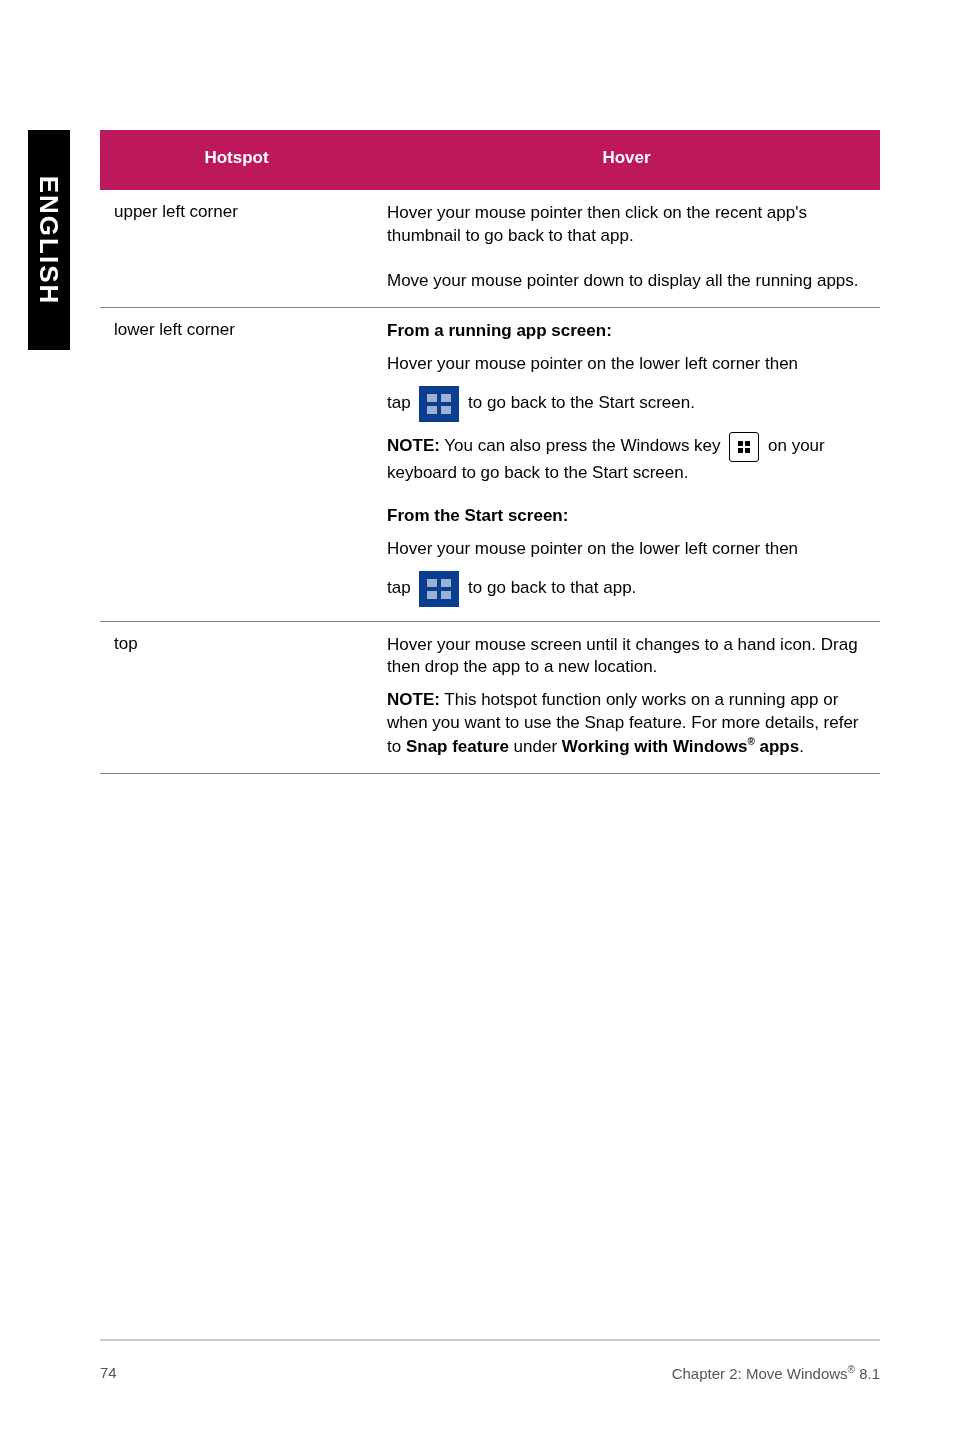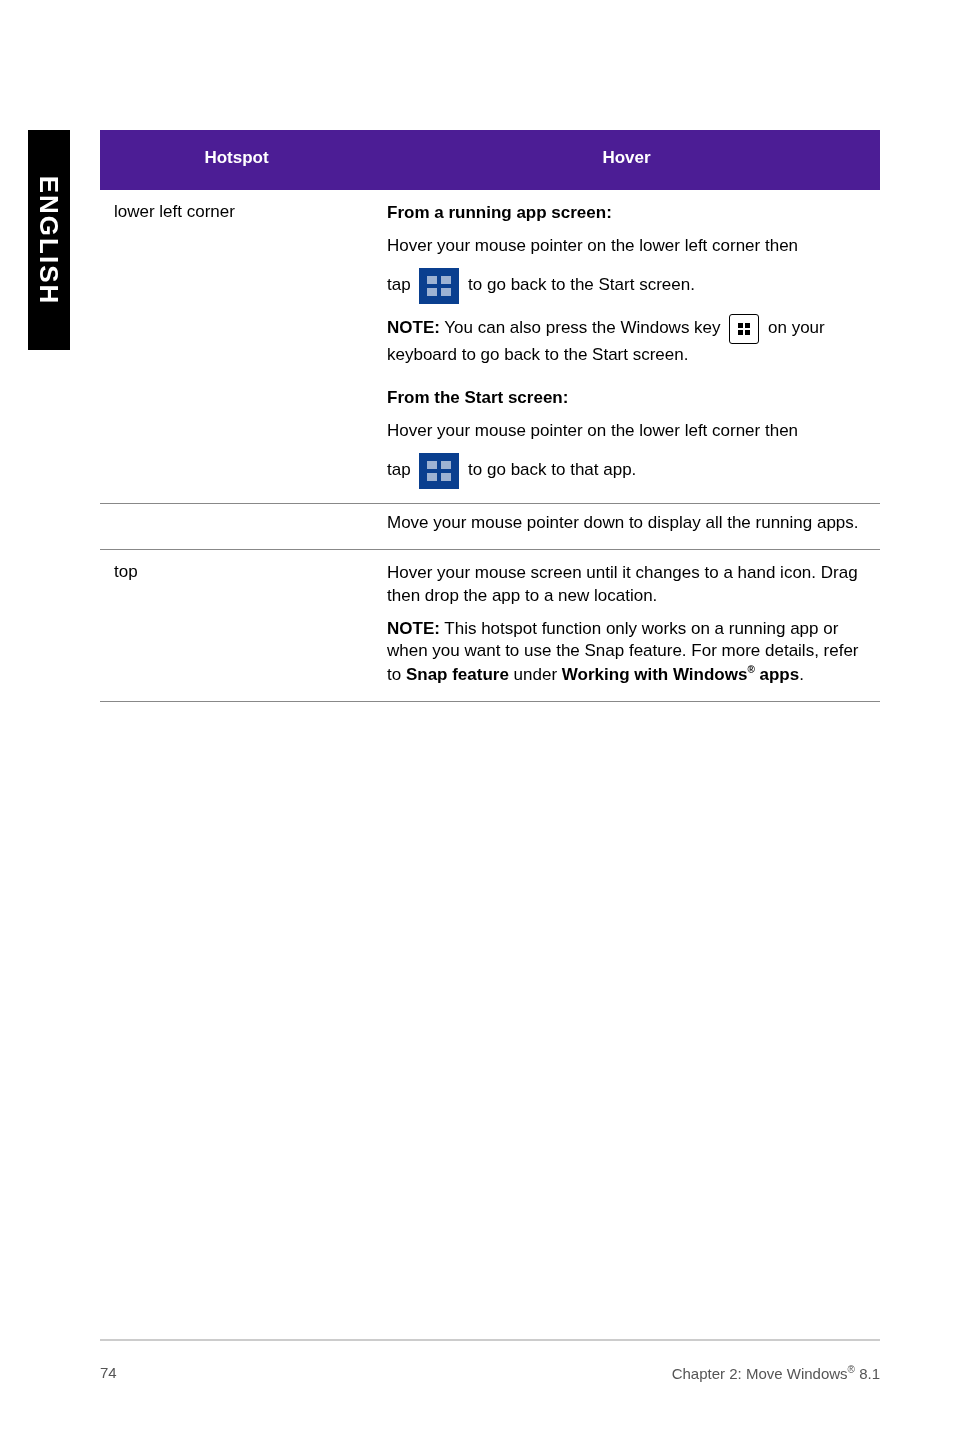--- a/index.html
+++ b/index.html
@@ -35,21 +35,21 @@
     position: absolute;
     left: 100px;
     top: 130px;
     width: 780px;
   }
   table {
     width: 100%;
     border-collapse: collapse;
   }
   thead th {
-    background: #4c1d95;
+    background: #be185d;
     color: #fff;
     font-weight: bold;
     font-size: 17px;
     padding: 18px 10px 22px 10px;
     text-align: center;
   }
   thead th:first-child { width: 35%; }
   thead th:last-child { width: 65%; }
   tbody td {
     vertical-align: top;
@@ -130,20 +130,33 @@
 
 <div class="page">
   <table>
     <thead>
       <tr>
         <th>Hotspot</th>
         <th>Hover</th>
       </tr>
     </thead>
     <tbody>
+      <tr>
+        <td>upper left corner</td>
+        <td class="action">
+          <p>Hover your mouse pointer then click on the recent app's thumbnail to go back to that app.</p>
+        </td>
+      </tr>
+      <tr class="row-sep subrow">
+        <td></td>
+        <td class="action">
+          <p>Move your mouse pointer down to display all the running apps.</p>
+        </td>
+      </tr>
+
       <tr class="row-sep">
         <td>lower left corner</td>
         <td class="action">
           <p class="strong">From a running app screen:</p>
           <p>Hover your mouse pointer on the lower left corner then</p>
           <p class="inline-line">
             <span>tap </span>
             <span class="tile-icon"></span>
             <span> to go back to the Start screen.</span>
           </p>
@@ -156,27 +169,20 @@
           <p class="strong" style="margin-top:20px">From the Start screen:</p>
           <p>Hover your mouse pointer on the lower left corner then</p>
           <p class="inline-line">
             <span>tap </span>
             <span class="tile-icon"></span>
             <span> to go back to that app.</span>
           </p>
         </td>
       </tr>
 
-      <tr class="row-sep subrow">
-        <td></td>
-        <td class="action">
-          <p>Move your mouse pointer down to display all the running apps.</p>
-        </td>
-      </tr>
-
       <tr class="row-sep">
         <td>top</td>
         <td class="action">
           <p>Hover your mouse screen until it changes to a hand icon. Drag then drop the app to a new location.</p>
           <p>
             <span class="strong">NOTE:</span><span>  This hotspot function only works on a running app or when you want to use the Snap feature. For more details, refer to </span><span class="strong">Snap feature</span><span> under </span><span class="strong">Working with Windows</span><span class="strong" style="font-size:10px;vertical-align:super">®</span><span class="strong"> apps</span><span>.</span>
           </p>
         </td>
       </tr>
 

